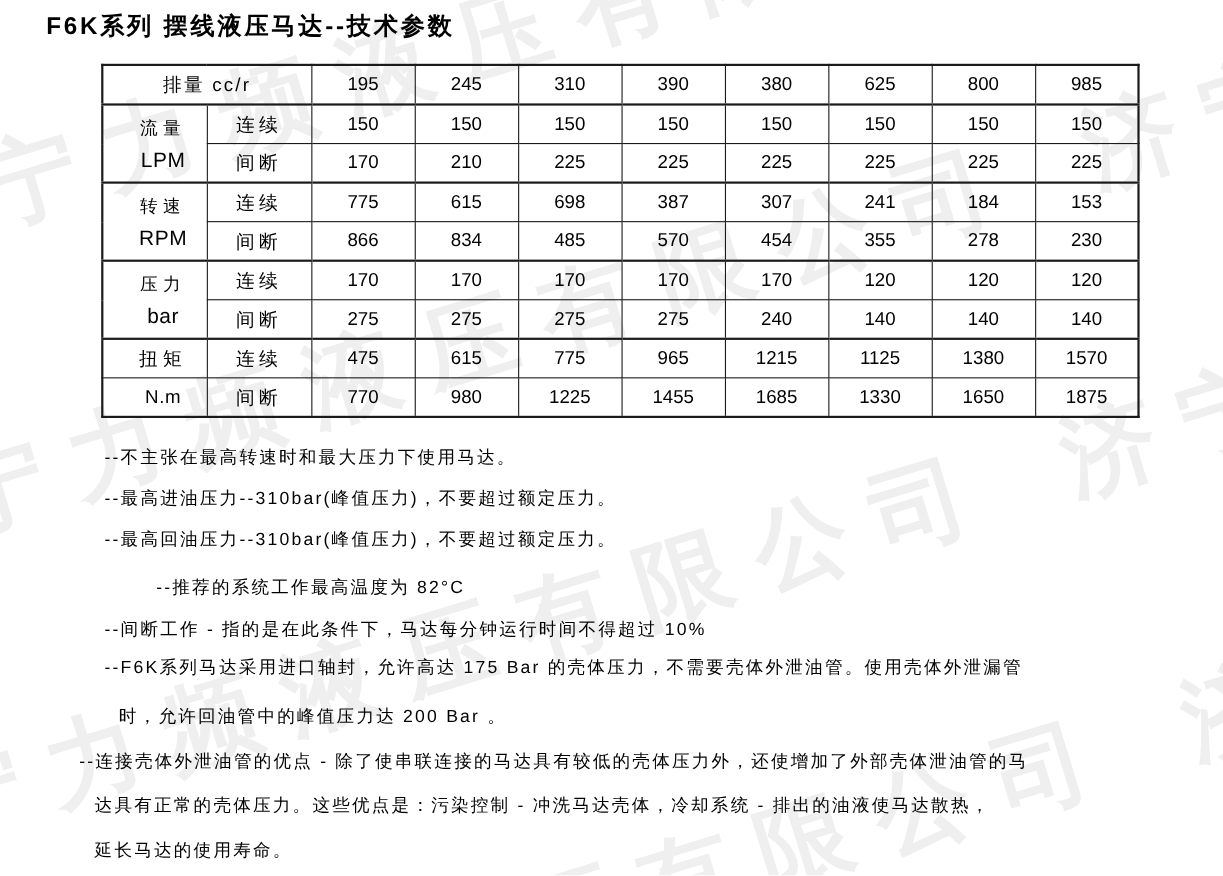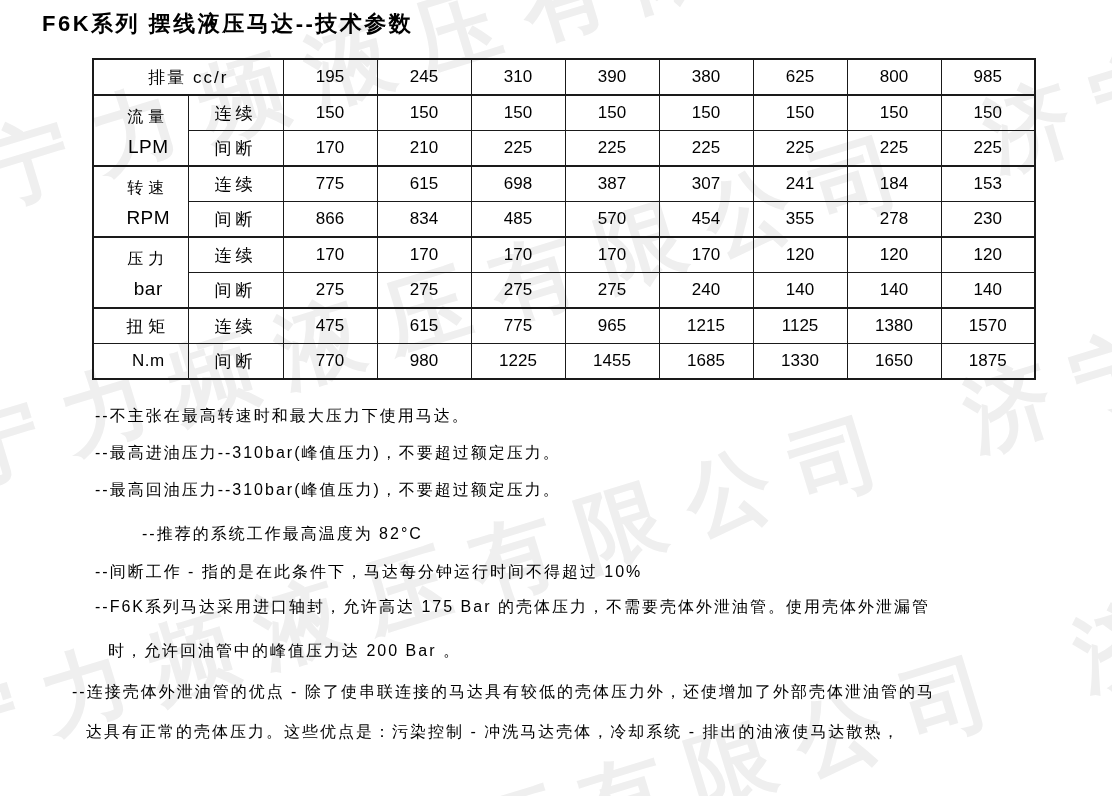--- a/index.html
+++ b/index.html
@@ -191,14 +191,15 @@
 
   <div class="note" style="left:95px;top:406px;">--不主张在最高转速时和最大压力下使用马达。</div>
   <div class="note" style="left:95px;top:443px;">--最高进油压力--310bar(峰值压力)，不要超过额定压力。</div>
   <div class="note" style="left:95px;top:480px;">--最高回油压力--310bar(峰值压力)，不要超过额定压力。</div>
   <div class="note" style="left:95px;top:524px;margin-left:47px;">--推荐的系统工作最高温度为 82°C</div>
   <div class="note" style="left:95px;top:552px;margin-top:10px;">--间断工作 - 指的是在此条件下，马达每分钟运行时间不得超过 10%</div>
   <div class="note" style="left:95px;top:597px;">--F6K系列马达采用进口轴封，允许高达 175 Bar 的壳体压力，不需要壳体外泄油管。使用壳体外泄漏管</div>
   <div class="note" style="left:108px;top:641px;">时，允许回油管中的峰值压力达 200 Bar 。</div>
   <div class="note" style="left:72px;top:682px;">--连接壳体外泄油管的优点 - 除了使串联连接的马达具有较低的壳体压力外，还使增加了外部壳体泄油管的马</div>
   <div class="note" style="left:86px;top:722px;">达具有正常的壳体压力。这些优点是：污染控制 - 冲洗马达壳体，冷却系统 - 排出的油液使马达散热，</div>
+  <div class="note" style="left:86px;top:763px;">延长马达的使用寿命。</div>
 
 </div>
 
 </body></html>

